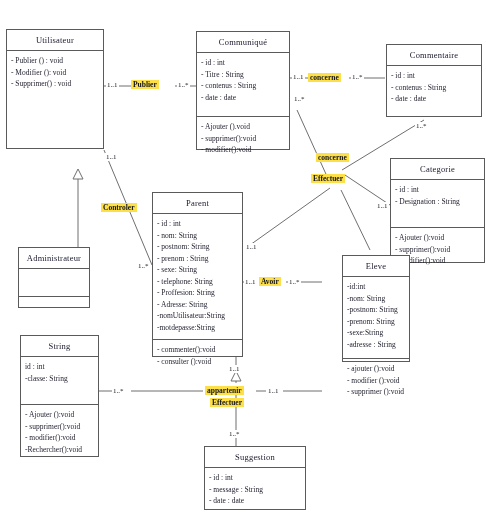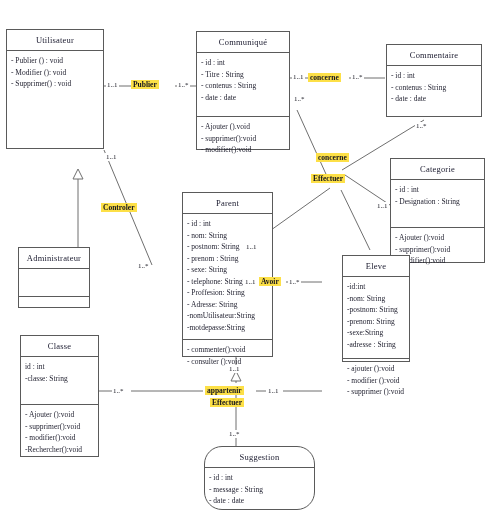--- a/index.html
+++ b/index.html
@@ -172,21 +172,21 @@
       <div class="uml-row">- modifier():void</div>
     </div>
   </div>
 
   <div class="uml-class" style="left:18px; top:247px; width:72px; height:61px;">
     <div class="uml-name">Administrateur</div>
     <div class="uml-attrs" style="height:18px;"></div>
     <div class="uml-ops" style="height:18px;"></div>
   </div>
 
-  <div class="uml-class" style="left:152px; top:192px; width:91px; height:165px;margin-left:30px;">
+  <div class="uml-class" style="left:152px; top:192px; width:91px; height:165px;">
     <div class="uml-name">Parent</div>
     <div class="uml-attrs" style="height:116px;">
       <div class="uml-row">-   id : int</div>
       <div class="uml-row">-   nom: String</div>
       <div class="uml-row">-    postnom: String</div>
       <div class="uml-row">-   prenom : String</div>
       <div class="uml-row">-   sexe: String</div>
       <div class="uml-row">-   telephone: String</div>
       <div class="uml-row">-   Proffesion: String</div>
       <div class="uml-row">-   Adresse: String</div>
@@ -210,34 +210,34 @@
       <div class="uml-row">-adresse : String</div>
     </div>
     <div class="uml-ops">
       <div class="uml-row">- ajouter ():void</div>
       <div class="uml-row">- modifier ():void</div>
       <div class="uml-row">- supprimer ():void</div>
     </div>
   </div>
 
   <div class="uml-class" style="left:20px; top:335px; width:79px; height:122px;">
-    <div class="uml-name">Classe</div>
+    <div class="uml-name">String</div>
     <div class="uml-attrs" style="height:38px;">
       <div class="uml-row"> id : int</div>
       <div class="uml-row">-classe: String</div>
     </div>
     <div class="uml-ops">
       <div class="uml-row">- Ajouter ():void</div>
       <div class="uml-row">- supprimer():void</div>
       <div class="uml-row">- modifier():void</div>
       <div class="uml-row">-Rechercher():void</div>
     </div>
   </div>
 
-  <div class="uml-class" style="left:204px; top:446px; width:111px; height:64px;border-radius:18px;">
+  <div class="uml-class" style="left:204px; top:446px; width:102px; height:64px;">
     <div class="uml-name">Suggestion</div>
     <div class="uml-attrs" style="border-bottom:none; height:40px;">
       <div class="uml-row">-   id : int</div>
       <div class="uml-row">-   message : String</div>
       <div class="uml-row">-   date : date</div>
     </div>
   </div>
 
   <div class="edge-label" style="left:131px; top:80px;">Publier</div>
   <div class="edge-label" style="left:308px; top:73px;">concerne</div>

